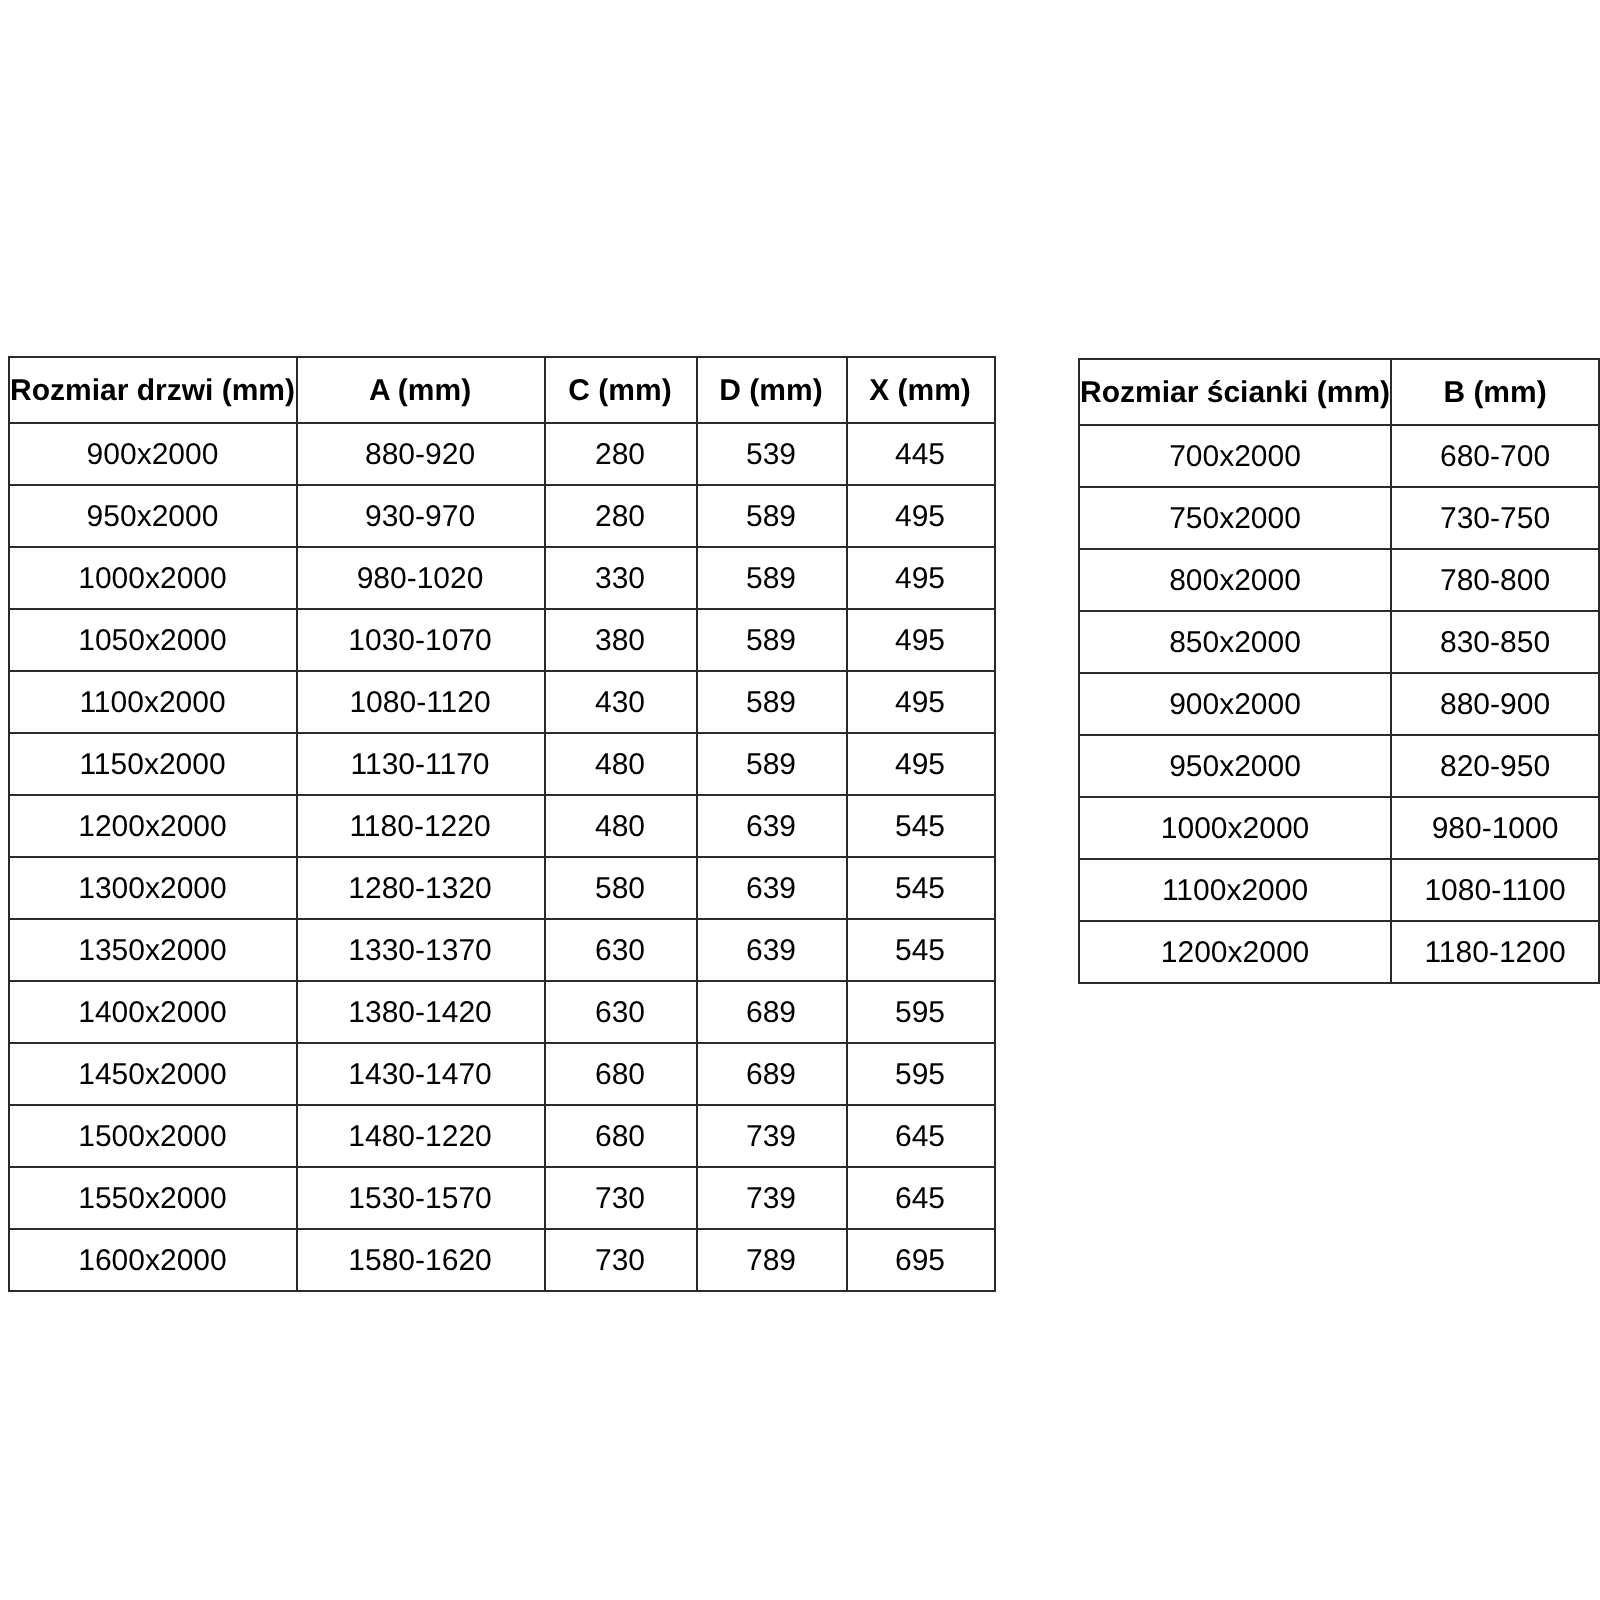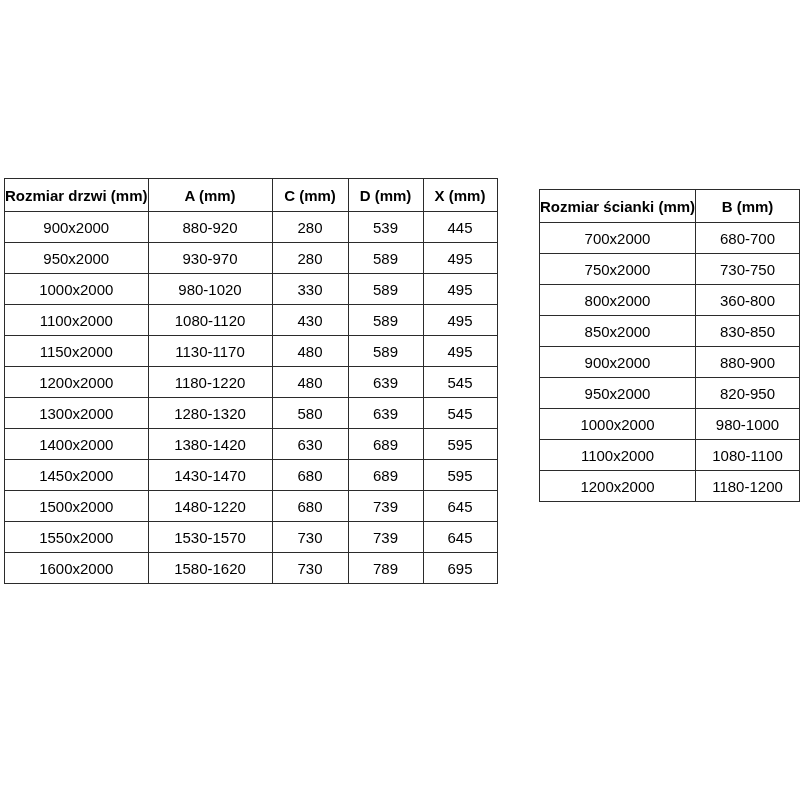--- a/index.html
+++ b/index.html
@@ -37,21 +37,21 @@
   table.spec th {
     font-weight: bold;
     height: 32px;
     font-size: 15px;
   }
   table.spec td {
     height: 30px;
     font-weight: normal;
   }
   #doors-table { left: 4px;  top: 149px; }
-  #walls-table { left: 539px; top: 160px; }
+  #walls-table { left: 539px; top: 150px; }
 
   
   #doors-table col.c0 { width: 134px; }
   #doors-table col.c1 { width: 124px; }
   #doors-table col.c2 { width: 76px; }
   #doors-table col.c3 { width: 75px; }
   #doors-table col.c4 { width: 74px; }
 
   
   #walls-table col.c0 { width: 138px; }
@@ -95,20 +95,27 @@
           <td>495</td>
         </tr>
         <tr>
           <td>1000x2000</td>
           <td>980-1020</td>
           <td>330</td>
           <td>589</td>
           <td>495</td>
         </tr>
         <tr>
+          <td>1050x2000</td>
+          <td>1030-1070</td>
+          <td>380</td>
+          <td>589</td>
+          <td>495</td>
+        </tr>
+        <tr>
           <td>1100x2000</td>
           <td>1080-1120</td>
           <td>430</td>
           <td>589</td>
           <td>495</td>
         </tr>
         <tr>
           <td>1150x2000</td>
           <td>1130-1170</td>
           <td>480</td>
@@ -119,20 +126,27 @@
           <td>1200x2000</td>
           <td>1180-1220</td>
           <td>480</td>
           <td>639</td>
           <td>545</td>
         </tr>
         <tr>
           <td>1300x2000</td>
           <td>1280-1320</td>
           <td>580</td>
+          <td>639</td>
+          <td>545</td>
+        </tr>
+        <tr>
+          <td>1350x2000</td>
+          <td>1330-1370</td>
+          <td>630</td>
           <td>639</td>
           <td>545</td>
         </tr>
         <tr>
           <td>1400x2000</td>
           <td>1380-1420</td>
           <td>630</td>
           <td>689</td>
           <td>595</td>
         </tr>
@@ -182,21 +196,21 @@
         <tr>
           <td>700x2000</td>
           <td>680-700</td>
         </tr>
         <tr>
           <td>750x2000</td>
           <td>730-750</td>
         </tr>
         <tr>
           <td>800x2000</td>
-          <td>360-800</td>
+          <td>780-800</td>
         </tr>
         <tr>
           <td>850x2000</td>
           <td>830-850</td>
         </tr>
         <tr>
           <td>900x2000</td>
           <td>880-900</td>
         </tr>
         <tr>

